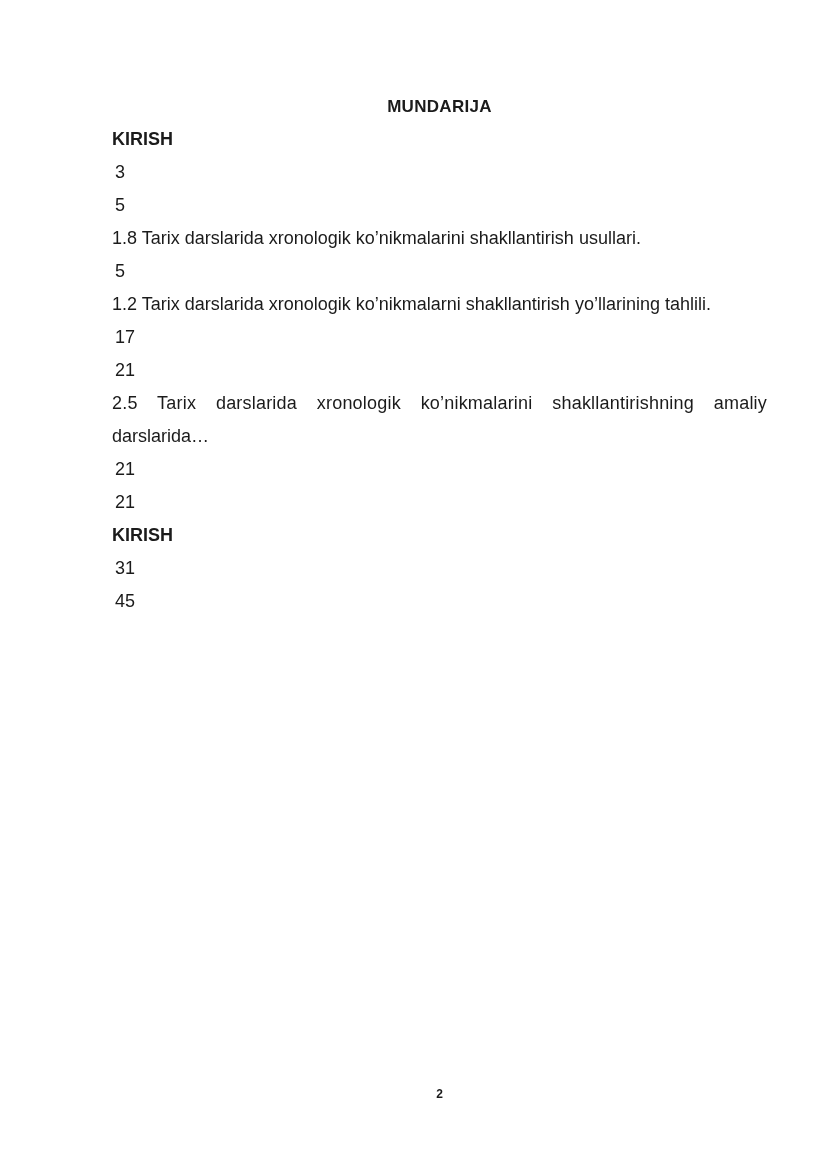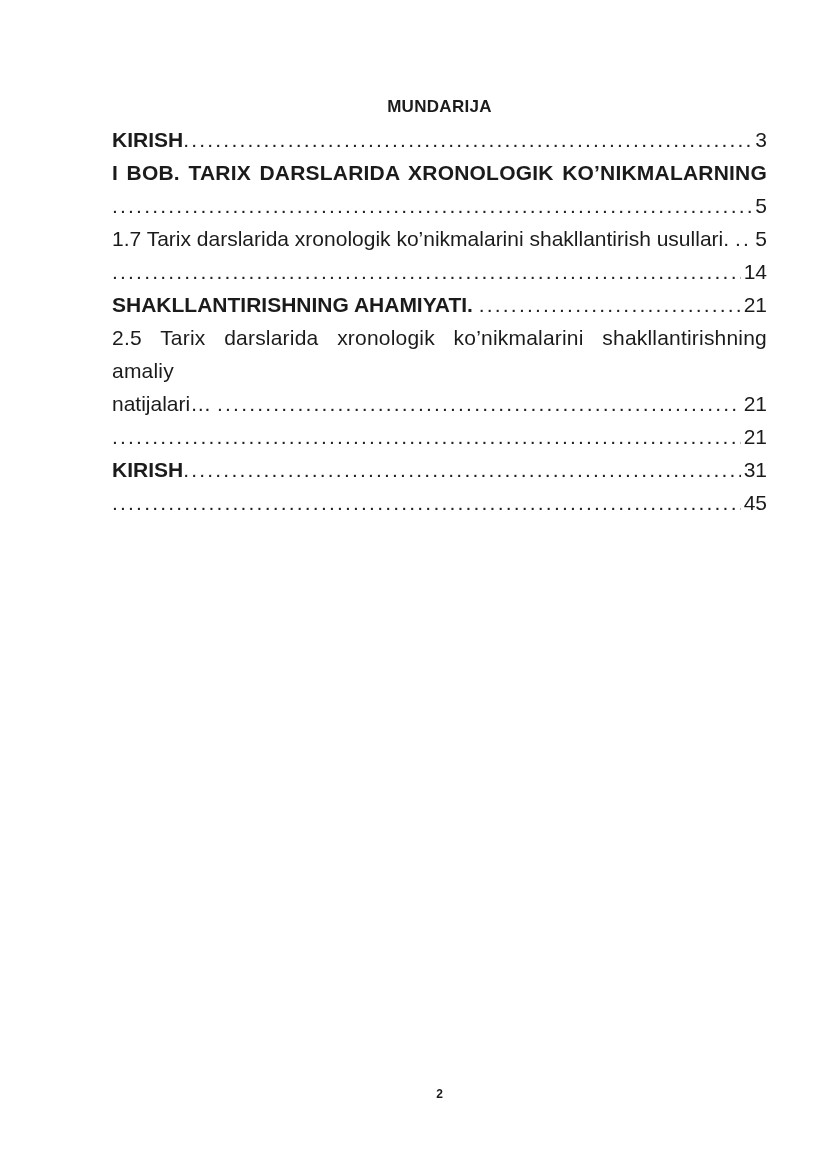--- a/index.html
+++ b/index.html
@@ -26,23 +26,24 @@
   .doc-title {
     text-align: center;
     font-weight: bold;
     font-size: 17px;
     line-height: 33px;
     letter-spacing: 0.3px;
   }
   .toc-line {
     display: flex;
     align-items: baseline;
-    font-size: 21px;
+    font-size: 18px;
     line-height: 33px;
     min-width: 0;
+    flex-direction: column;
   }
   .toc-line.bold .toc-text,
   .toc-line.bold.justify {
     font-weight: bold;
   }
   .toc-line.justify {
     display: block;
     text-align: justify;
     text-align-last: justify;
     letter-spacing: 0.2px;
@@ -86,57 +87,52 @@
 <div class="page">
   <div class="content">
     <div class="doc-title">MUNDARIJA</div>
     <div id="toc-lines">
   <div class="toc-line bold">
     <span class="toc-text">KIRISH</span>
     <span class="toc-leader">................................................................................................................................................................................................................................................................................................................................................................................................................</span>
     <span class="toc-page">3</span>
   </div>
 
-  <div class="toc-line bold justify">
-    <span class="toc-text">I BOB. TARIX DARSLARIDA XRONOLOGIK KO’NIKMALARNING</span>
-    
-    
-  </div>
 
   <div class="toc-line bold">
     <span class="toc-leader">................................................................................................................................................................................................................................................................................................................................................................................................................</span>
     <span class="toc-page">5</span>
   </div>
 
   <div class="toc-line">
-    <span class="toc-text">1.7 Tarix darslarida xronologik ko’nikmalarini shakllantirish usullari. </span>
+    <span class="toc-text">1.8 Tarix darslarida xronologik ko’nikmalarini shakllantirish usullari. </span>
     <span class="toc-leader">................................................................................................................................................................................................................................................................................................................................................................................................................</span>
     <span class="toc-page">5</span>
   </div>
 
   <div class="toc-line">
+    <span class="toc-text">1.2 Tarix darslarida xronologik ko’nikmalarni shakllantirish yo’llarining tahlili. </span>
     <span class="toc-leader">................................................................................................................................................................................................................................................................................................................................................................................................................</span>
-    <span class="toc-page">14</span>
+    <span class="toc-page">17</span>
   </div>
 
 
   <div class="toc-line bold">
-    <span class="toc-text">SHAKLLANTIRISHNING AHAMIYATI. </span>
     <span class="toc-leader">................................................................................................................................................................................................................................................................................................................................................................................................................</span>
     <span class="toc-page">21</span>
   </div>
 
   <div class="toc-line justify">
     <span class="toc-text">2.5 Tarix darslarida xronologik ko’nikmalarini shakllantirishning amaliy</span>
     
     
   </div>
 
   <div class="toc-line">
-    <span class="toc-text">natijalari… </span>
+    <span class="toc-text">darslarida… </span>
     <span class="toc-leader">................................................................................................................................................................................................................................................................................................................................................................................................................</span>
     <span class="toc-page">21</span>
   </div>
 
   <div class="toc-line">
     <span class="toc-leader">................................................................................................................................................................................................................................................................................................................................................................................................................</span>
     <span class="toc-page">21</span>
   </div>
 
   <div class="toc-line bold">

